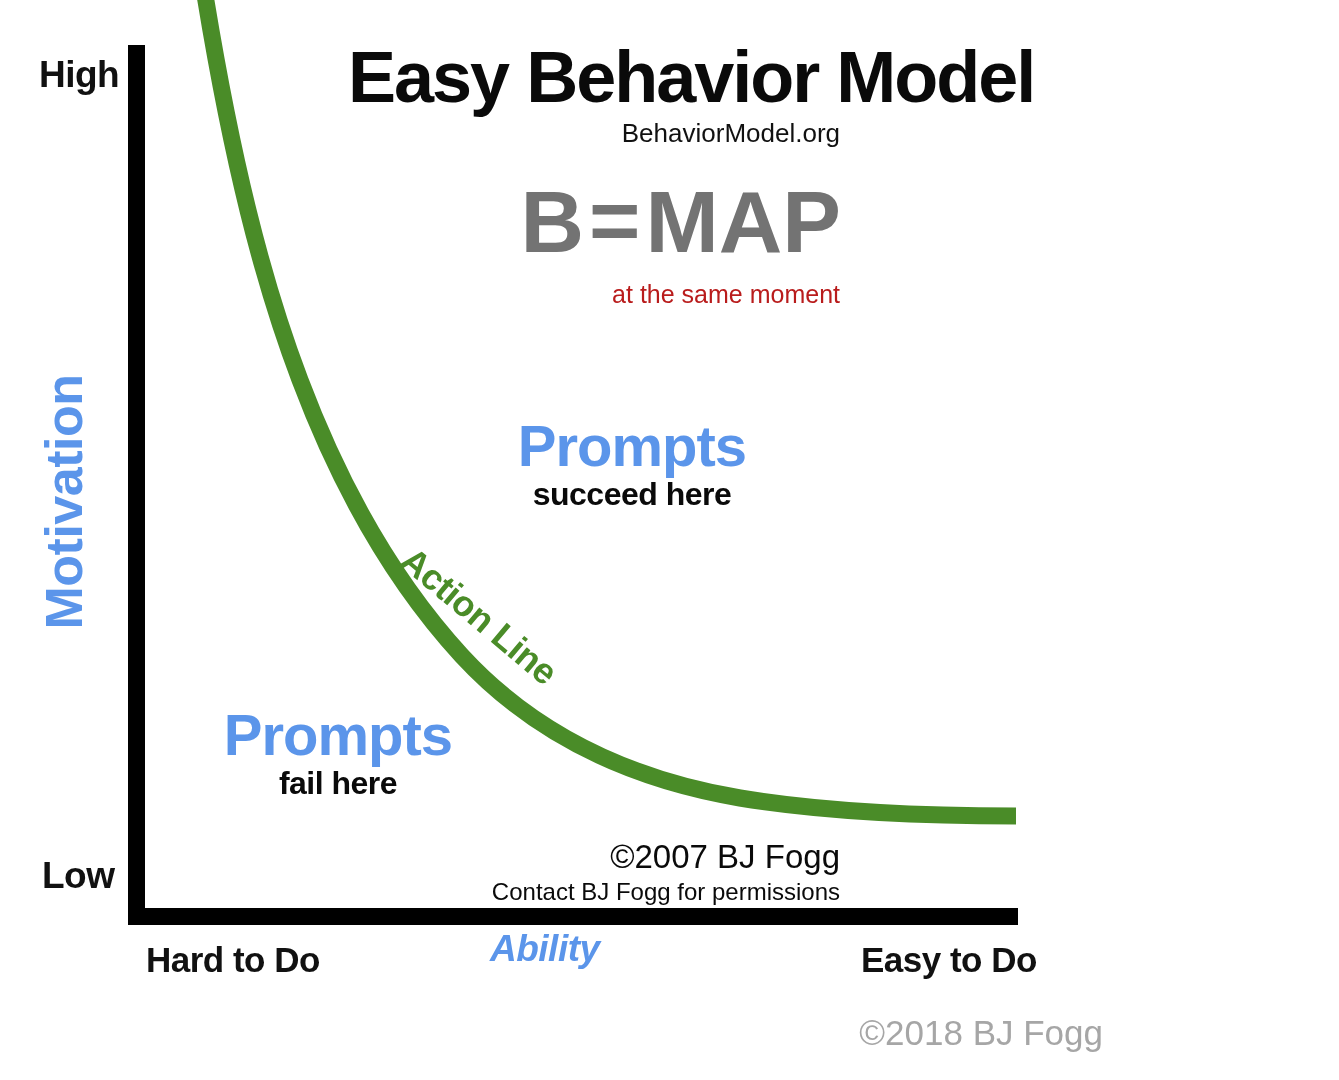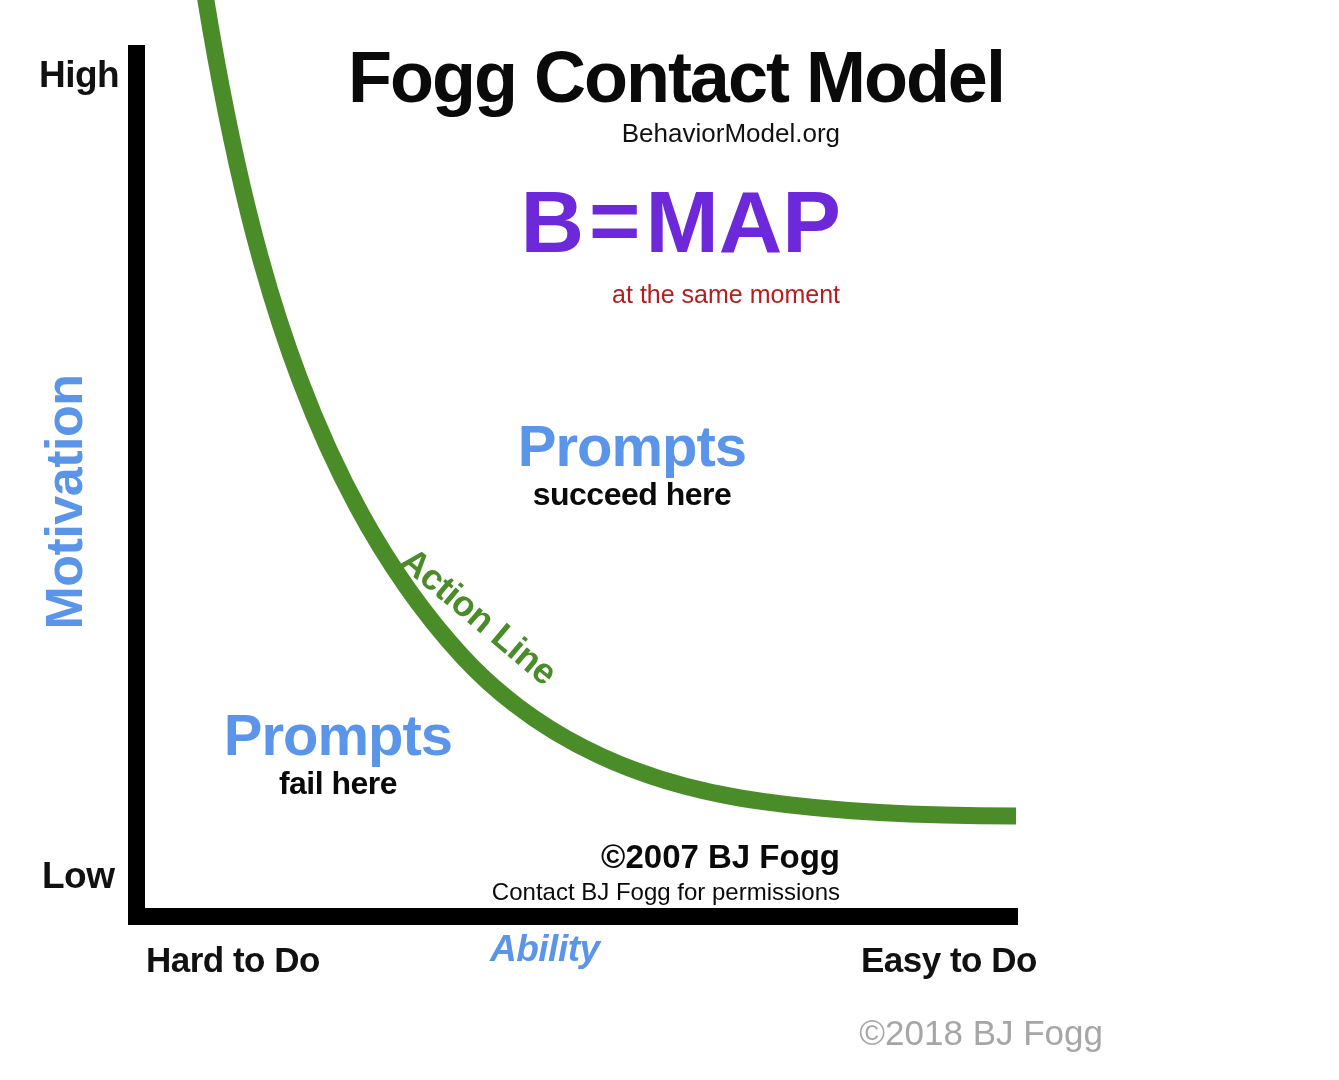--- a/index.html
+++ b/index.html
@@ -109,21 +109,21 @@
     white-space: nowrap;
   }
 
   
   #formula {
     position: absolute;
     right: 312px;
     top: 178px;
     font-size: 88px;
     font-weight: bold;
-    color: #6d28d9;
+    color: #737373;
     letter-spacing: 0px;
     line-height: 1;
     white-space: nowrap;
   }
   #formula .eq {
     display: inline-block;
     transform: translateY(-2px);
     padding: 0 5px;
   }
   #formula-sub {
@@ -180,21 +180,21 @@
     height: 1080px;
     pointer-events: none;
   }
 
   
   #copyright-inner {
     position: absolute;
     right: 313px;
     top: 838px;
     font-size: 33px;
-    font-weight: 700;
+    font-weight: 400;
     color: #0a0a0a;
     text-align: center;
     white-space: nowrap;
   }
   #permissions-note {
     position: absolute;
     right: 313px;
     top: 878px;
     font-size: 24px;
     font-weight: 500;
@@ -222,21 +222,21 @@
 
   <div class="axis-scale" id="label-high">High</div>
   <div class="axis-scale" id="label-low">Low</div>
 
   <div id="y-axis-title">Motivation</div>
 
   <div class="x-label" id="label-hard">Hard to Do</div>
   <div class="x-label" id="label-easy">Easy to Do</div>
   <div id="x-axis-title">Ability</div>
 
-  <div id="main-title">Fogg Contact Model</div>
+  <div id="main-title">Easy Behavior Model</div>
   <div id="site-url">BehaviorModel.org</div>
 
   <div id="formula">
     <span>B</span><span class="eq">=</span><span>MAP</span>
   </div>
   <div id="formula-sub">at the same moment</div>
 
   <svg id="action-curve" viewBox="0 0 1339 1080">
     <path d="M 205 45
              C 232 210, 262 330, 300 430

